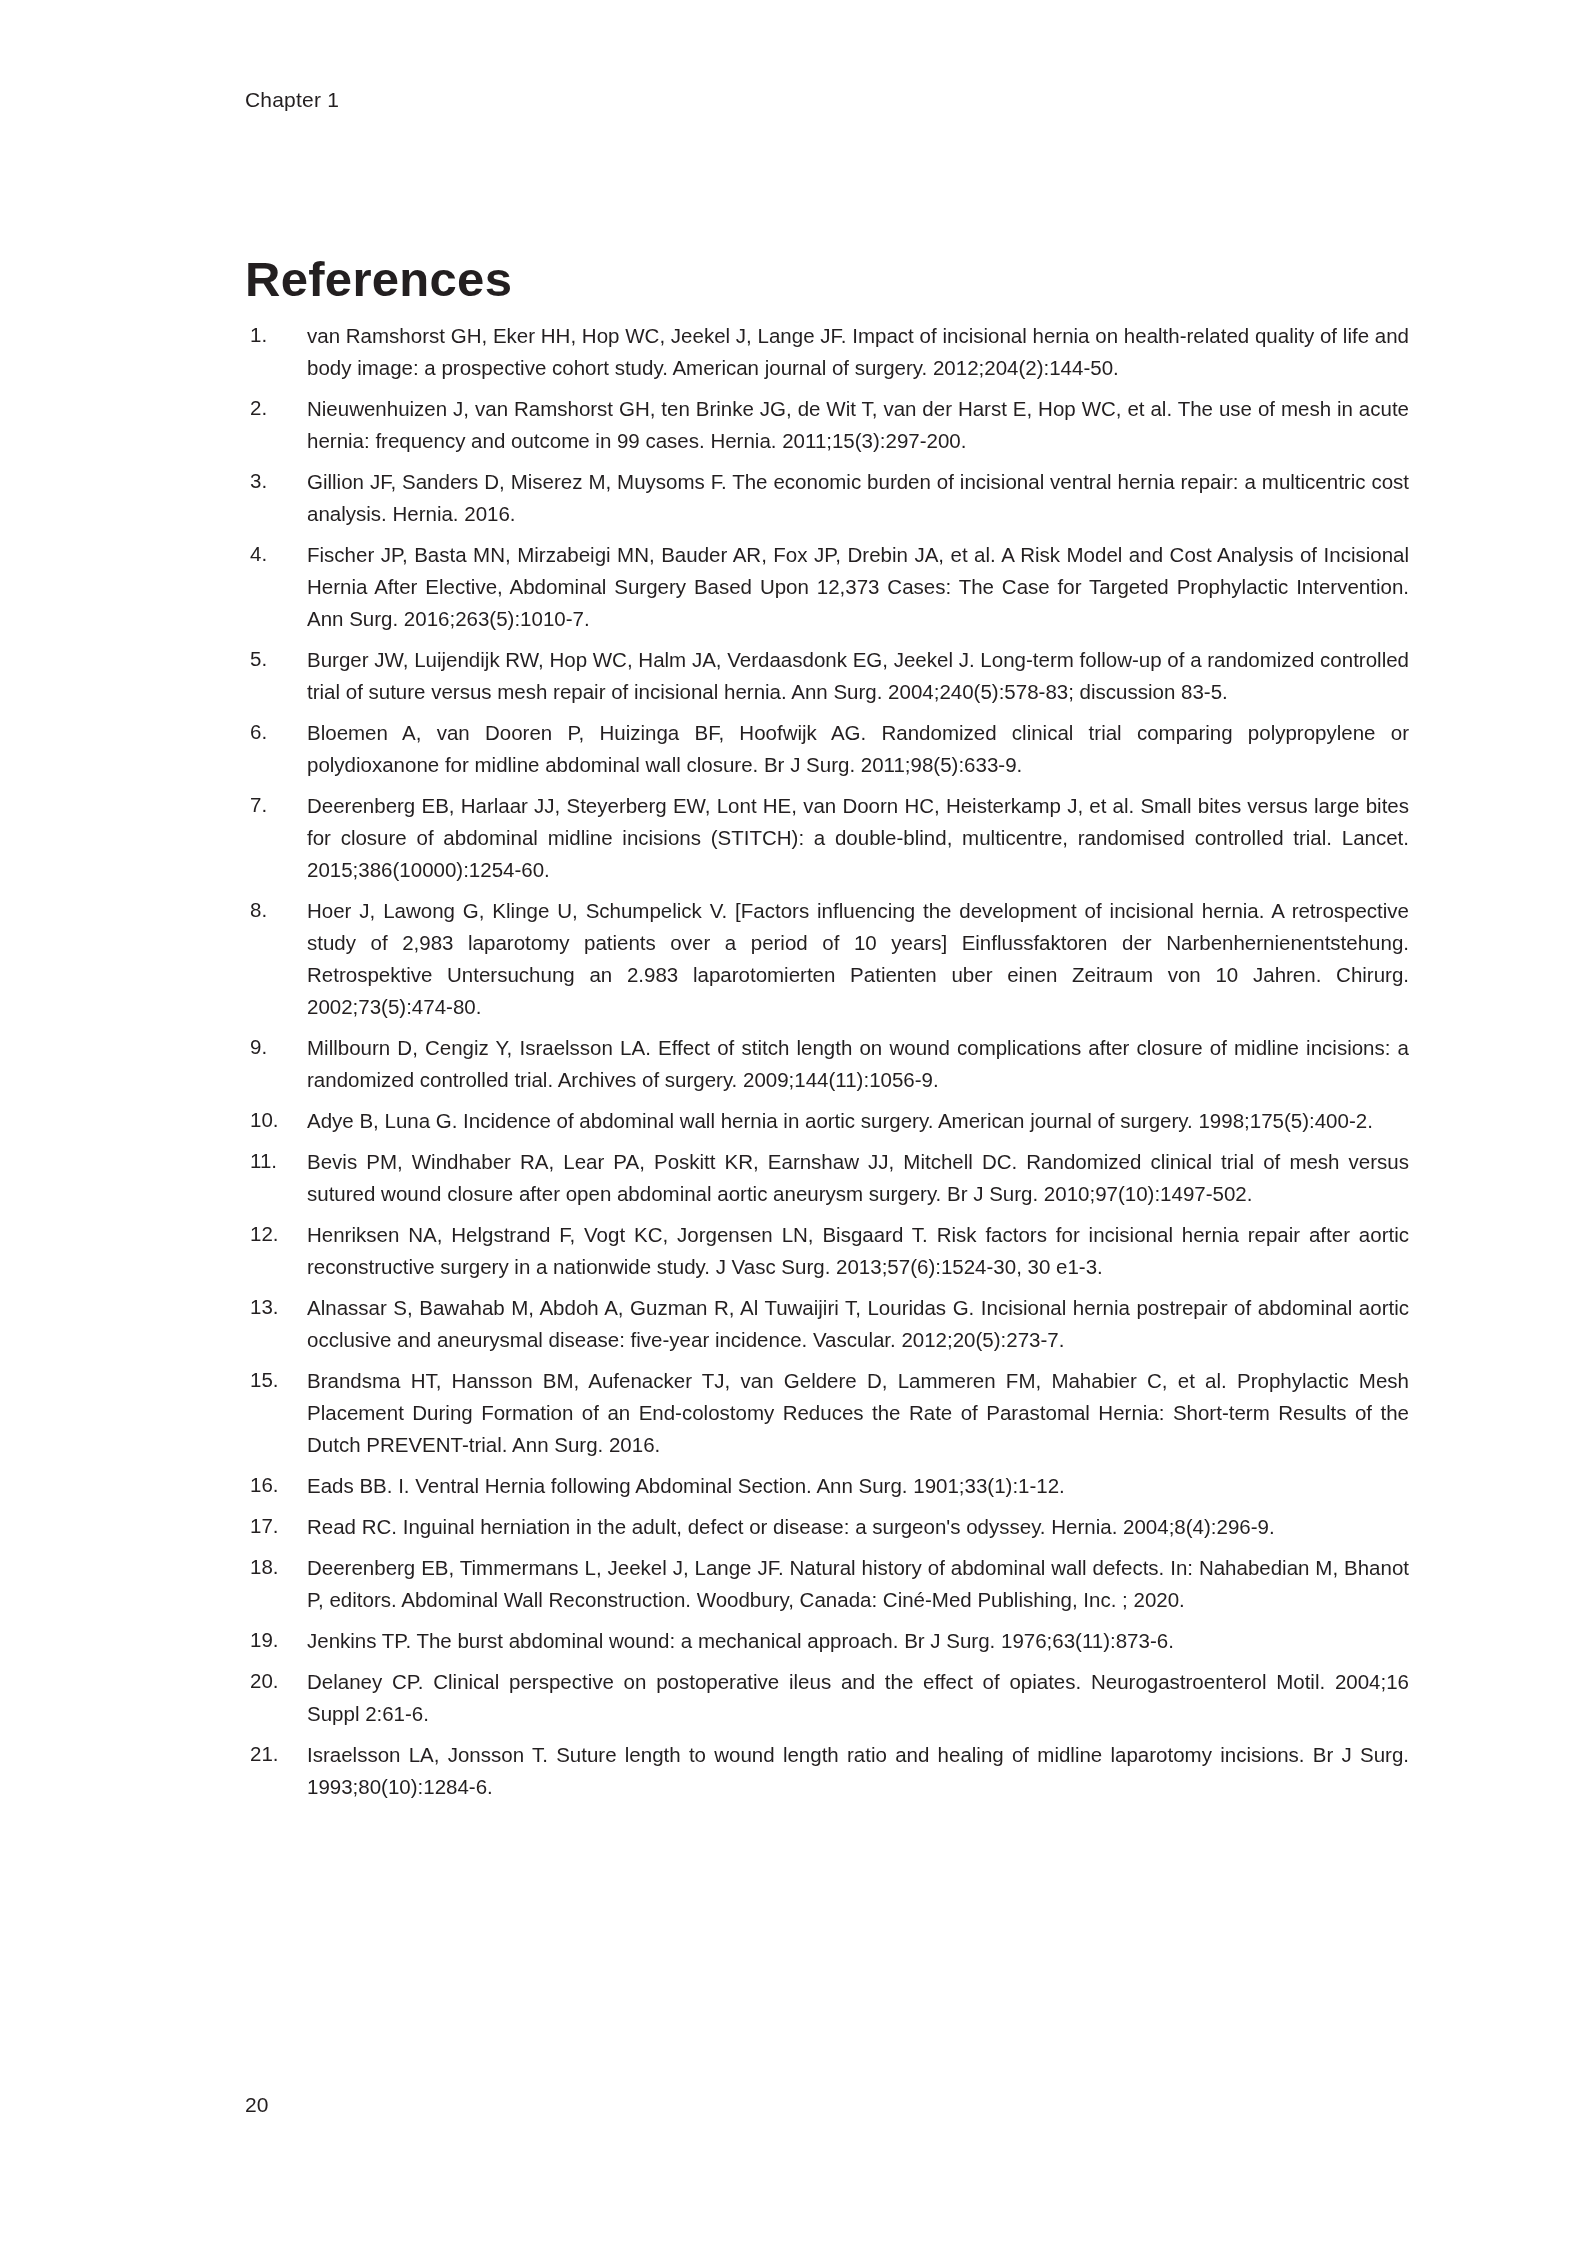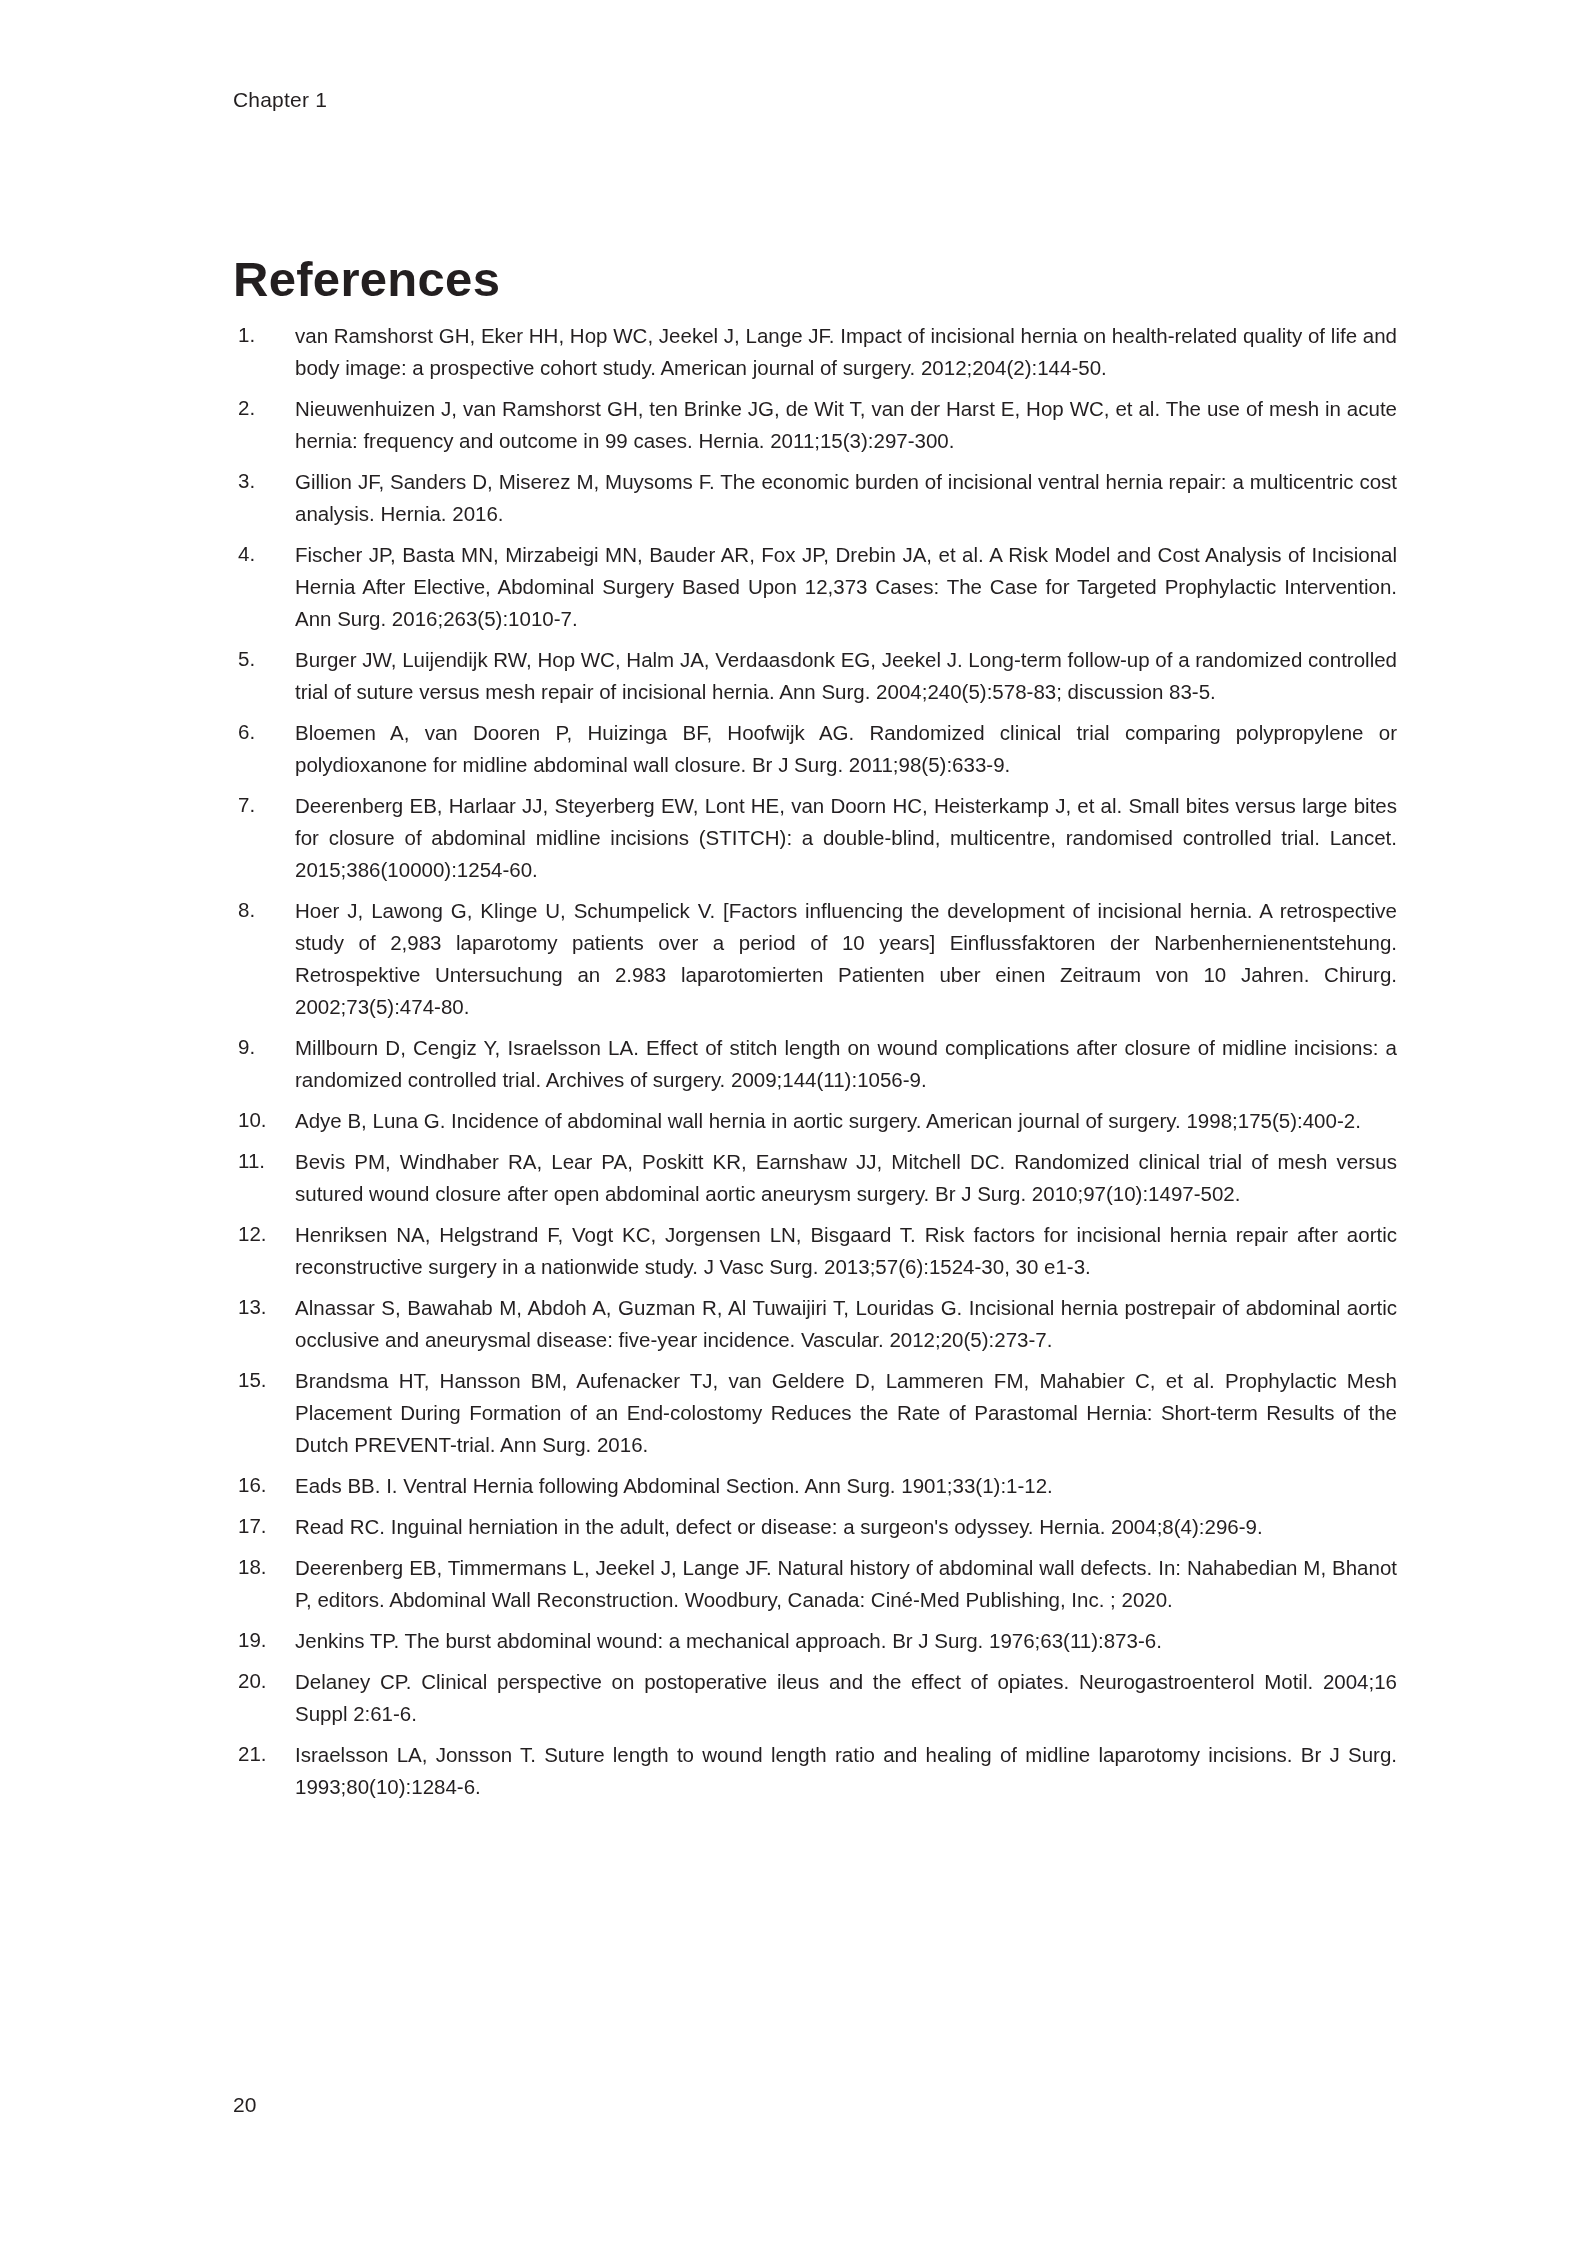--- a/index.html
+++ b/index.html
@@ -10,21 +10,21 @@
   body {
     width: 1593px;
     height: 2250px;
     font-family: "Liberation Sans", sans-serif;
     color: #1a1a1a;
     position: relative;
     overflow: hidden;
   }
   .page {
     position: absolute;
-    left: 0; top: 0;
+    left: 12px; top: 0;
     width: 1439px;
     height: 2250px;
     box-sizing: border-box;
     padding: 16px;
   }
   .running-head {
     position: absolute;
     left: 233px;
     top: 88px;
     font-size: 21px;
@@ -89,21 +89,21 @@
 
   <div class="ref-list">
 
     <div class="ref-item">
       <div class="ref-num">1.</div>
       <div class="ref-text">van Ramshorst GH, Eker HH, Hop WC, Jeekel J, Lange JF. Impact of incisional hernia on health-related quality of life and body image: a prospective cohort study. American journal of surgery. 2012;204(2):144-50.</div>
     </div>
 
     <div class="ref-item">
       <div class="ref-num">2.</div>
-      <div class="ref-text">Nieuwenhuizen J, van Ramshorst GH, ten Brinke JG, de Wit T, van der Harst E, Hop WC, et al. The use of mesh in acute hernia: frequency and outcome in 99 cases. Hernia. 2011;15(3):297-300.</div>
+      <div class="ref-text">Nieuwenhuizen J, van Ramshorst GH, ten Brinke JG, de Wit T, van der Harst E, Hop WC, et al. The use of mesh in acute hernia: frequency and outcome in 99 cases. Hernia. 2011;15(3):297-200.</div>
     </div>
 
     <div class="ref-item">
       <div class="ref-num">3.</div>
       <div class="ref-text">Gillion JF, Sanders D, Miserez M, Muysoms F. The economic burden of incisional ventral hernia repair: a multicentric cost analysis. Hernia. 2016.</div>
     </div>
 
     <div class="ref-item">
       <div class="ref-num">4.</div>
       <div class="ref-text">Fischer JP, Basta MN, Mirzabeigi MN, Bauder AR, Fox JP, Drebin JA, et al. A Risk Model and Cost Analysis of Incisional Hernia After Elective, Abdominal Surgery Based Upon 12,373 Cases: The Case for Targeted Prophylactic Intervention. Ann Surg. 2016;263(5):1010-7.</div>

